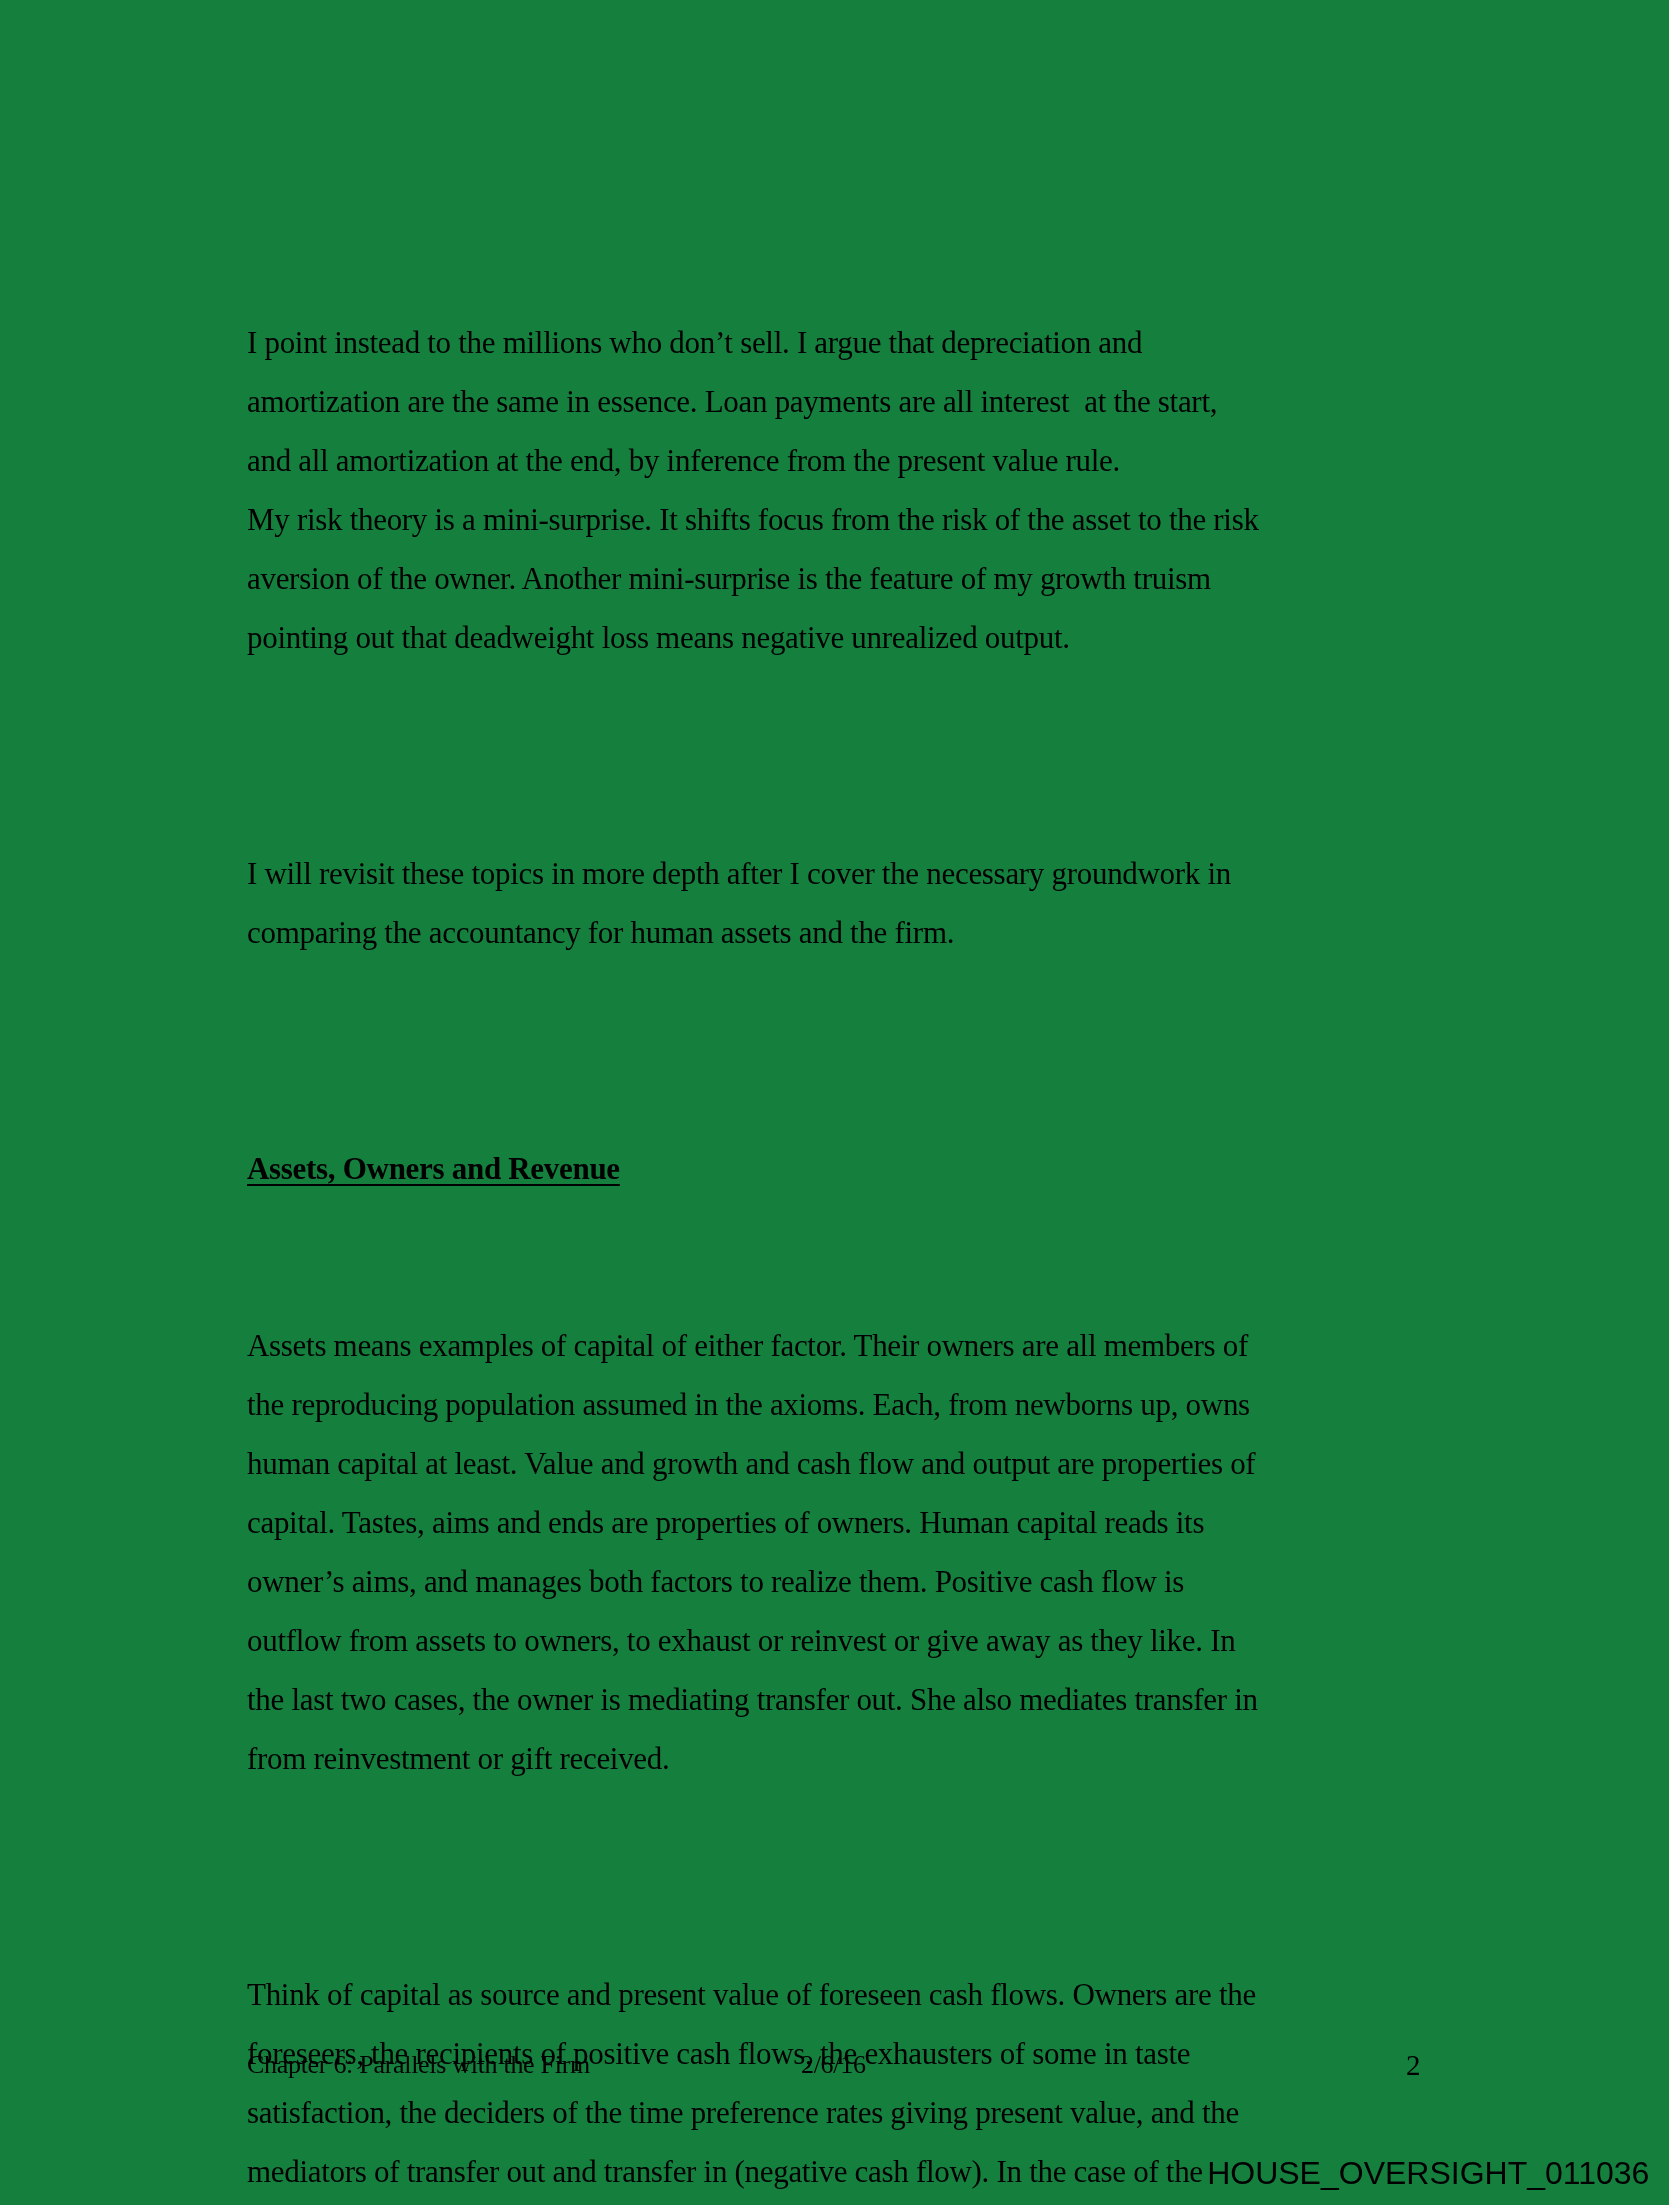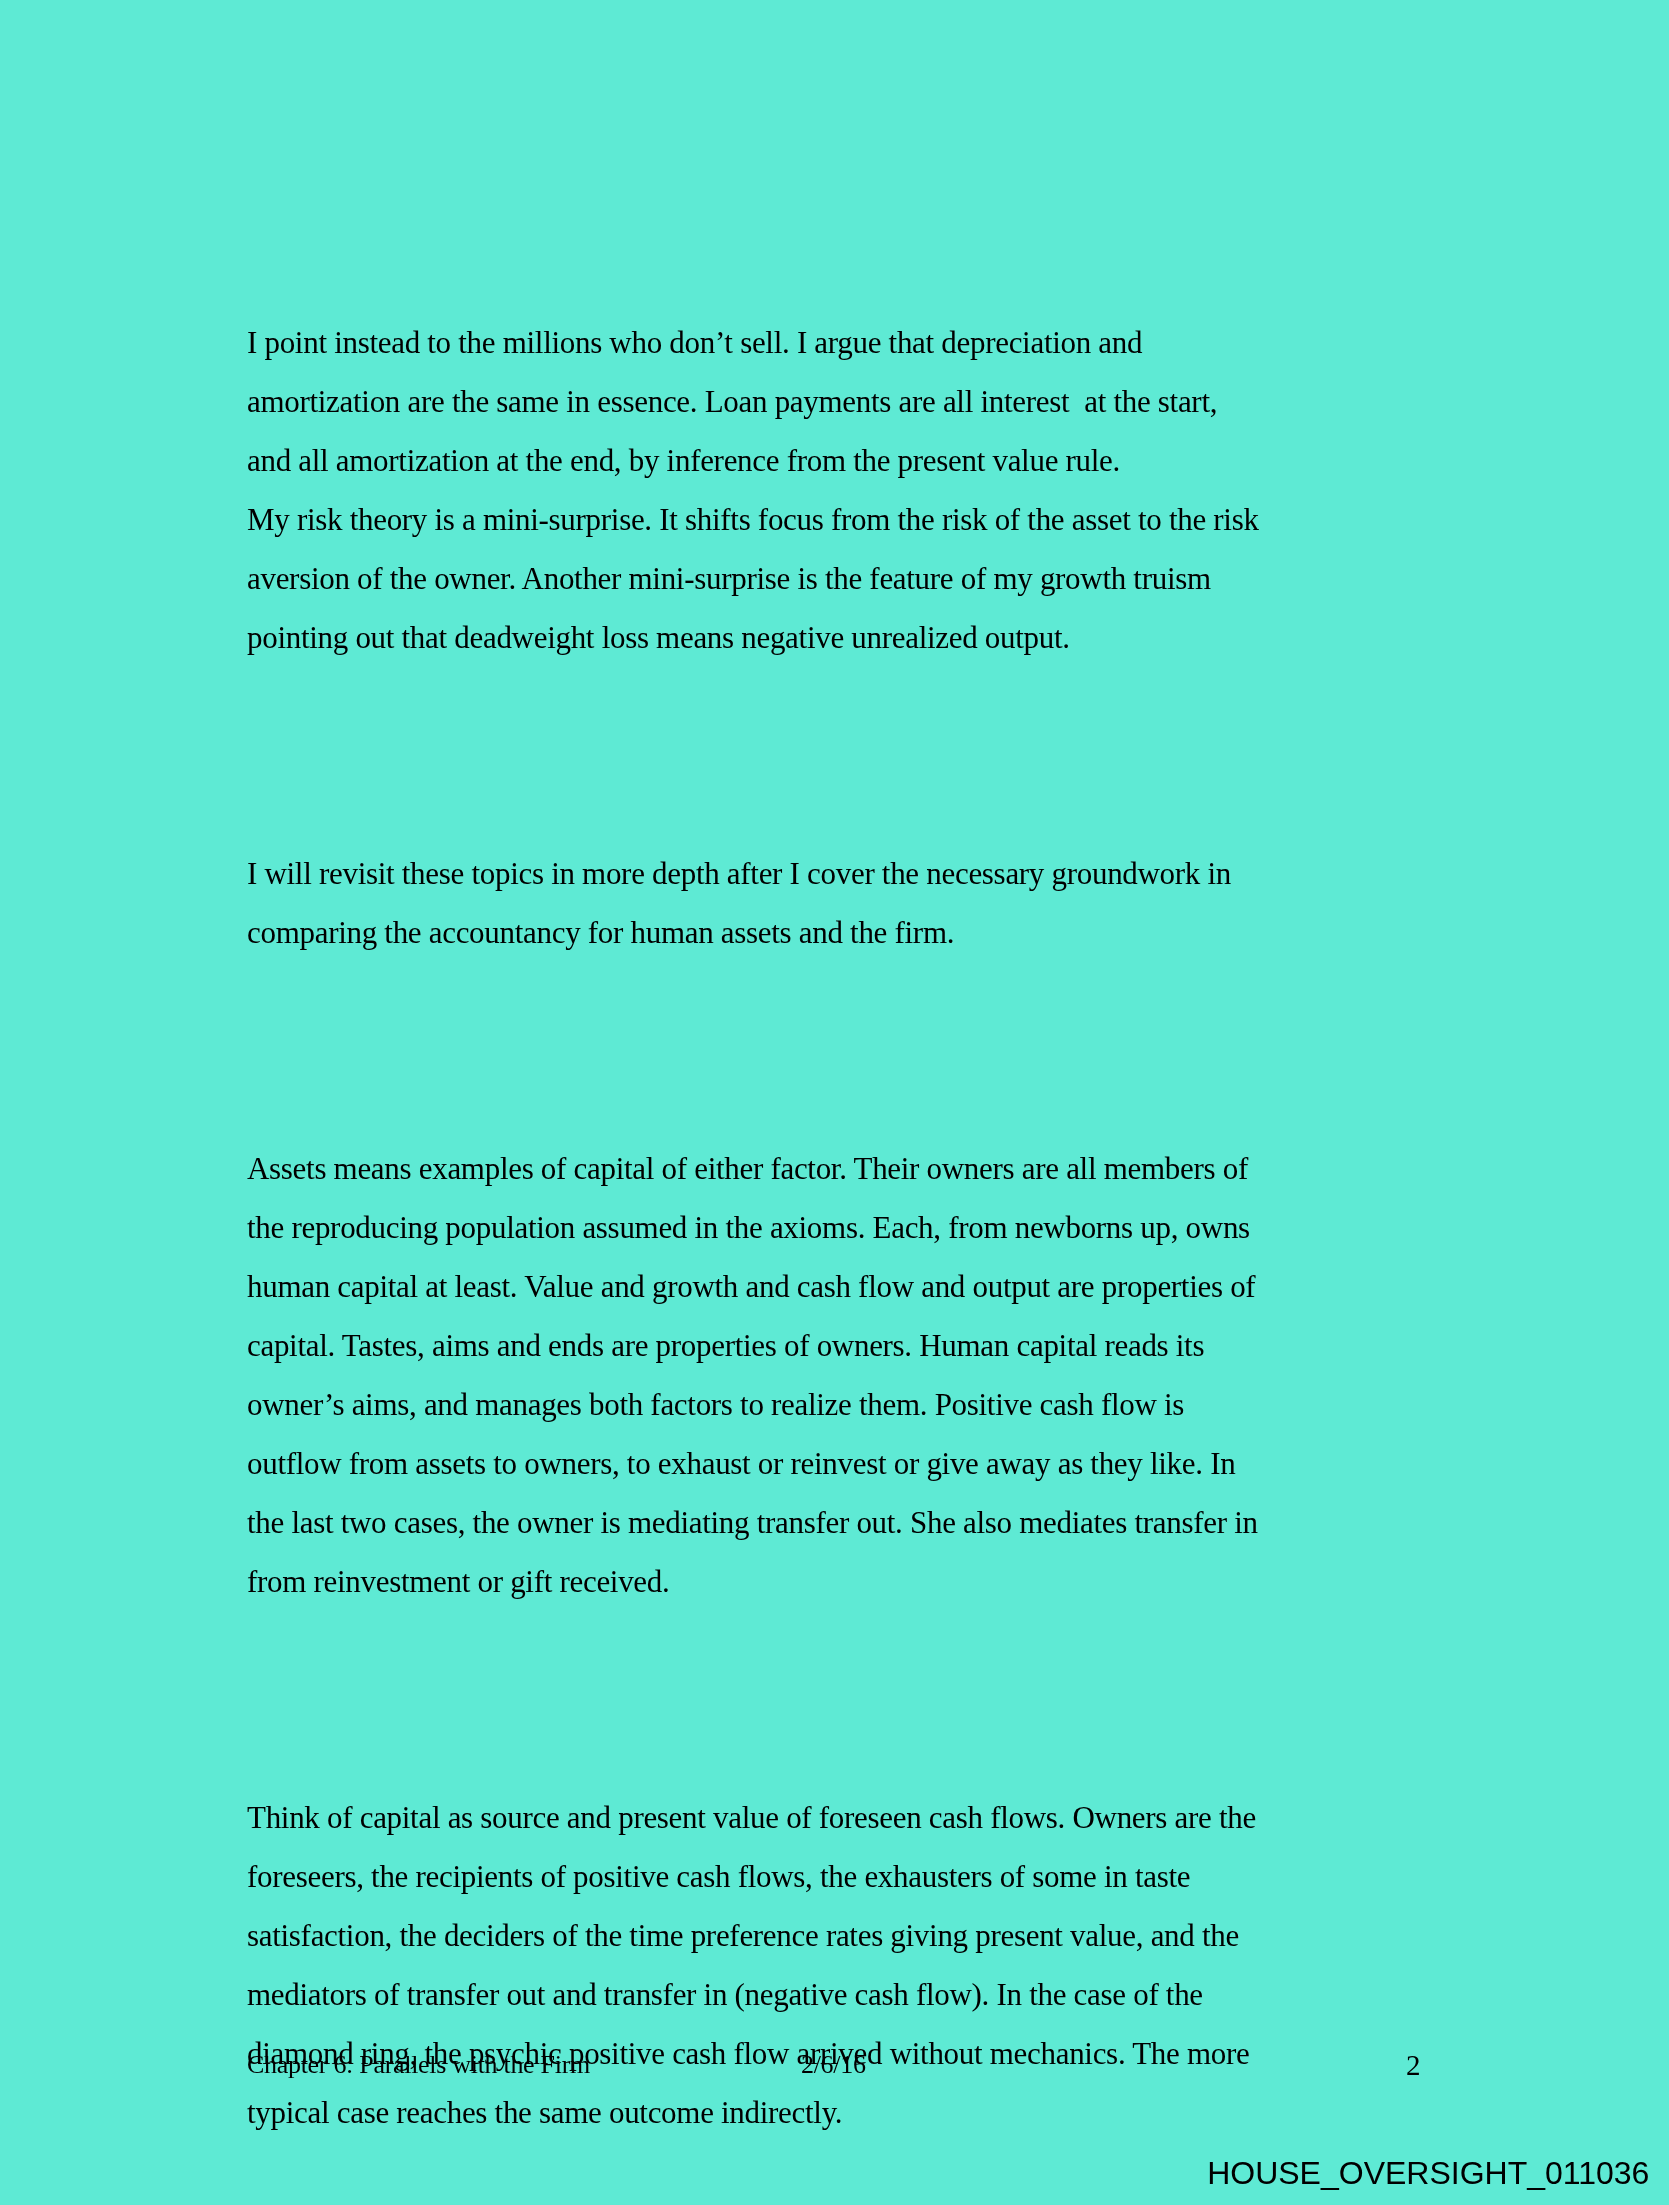--- a/index.html
+++ b/index.html
@@ -1,20 +1,20 @@
 <!DOCTYPE html>
 <html style="font-size:10.5px"><head>
 <meta charset="utf-8">
 <style>
   html,body{margin:0;padding:0;background:#ffffff;}
   .page{
     position:relative;
     width:1669px;
     height:2205px;
-    background:#5eead4;
+    background:#15803d;
     color:#000000;
     font-family:"Liberation Serif", serif;
     overflow:hidden;
   }
   .body-text{
     position:absolute;
     left:247px;
     top:195px;
     width:1244px;
     font-size:31px;
@@ -67,20 +67,21 @@
 
   <main class="body-text">
     <p class="para">I point instead to the millions who don’t sell. I argue that depreciation and
 amortization are the same in essence. Loan payments are all interest  at the start,
 and all amortization at the end, by inference from the present value rule.
 My risk theory is a mini-surprise. It shifts focus from the risk of the asset to the risk
 aversion of the owner. Another mini-surprise is the feature of my growth truism
 pointing out that deadweight loss means negative unrealized output.</p>
     <p class="para">I will revisit these topics in more depth after I cover the necessary groundwork in
 comparing the accountancy for human assets and the firm.</p>
+    <h2 class="section-heading">Assets, Owners and Revenue</h2>
     <p class="para">Assets means examples of capital of either factor. Their owners are all members of
 the reproducing population assumed in the axioms. Each, from newborns up, owns
 human capital at least. Value and growth and cash flow and output are properties of
 capital. Tastes, aims and ends are properties of owners. Human capital reads its
 owner’s aims, and manages both factors to realize them. Positive cash flow is
 outflow from assets to owners, to exhaust or reinvest or give away as they like. In
 the last two cases, the owner is mediating transfer out. She also mediates transfer in
 from reinvestment or gift received.</p>
     <p class="para">Think of capital as source and present value of foreseen cash flows. Owners are the
 foreseers, the recipients of positive cash flows, the exhausters of some in taste

